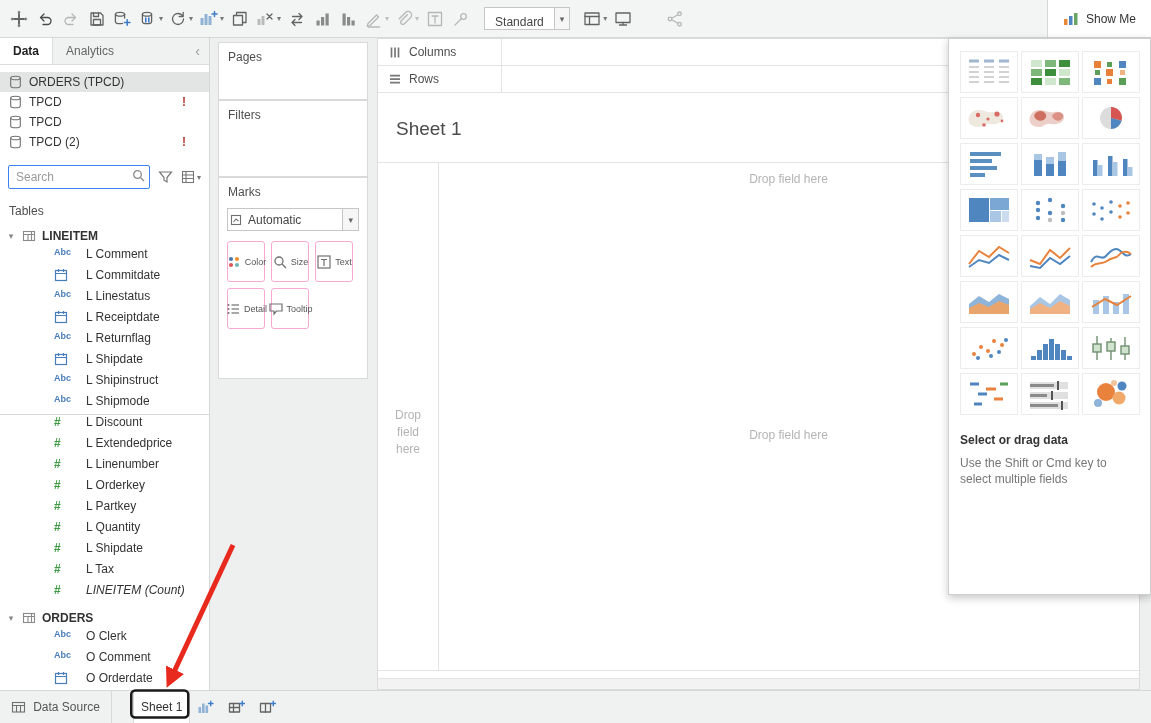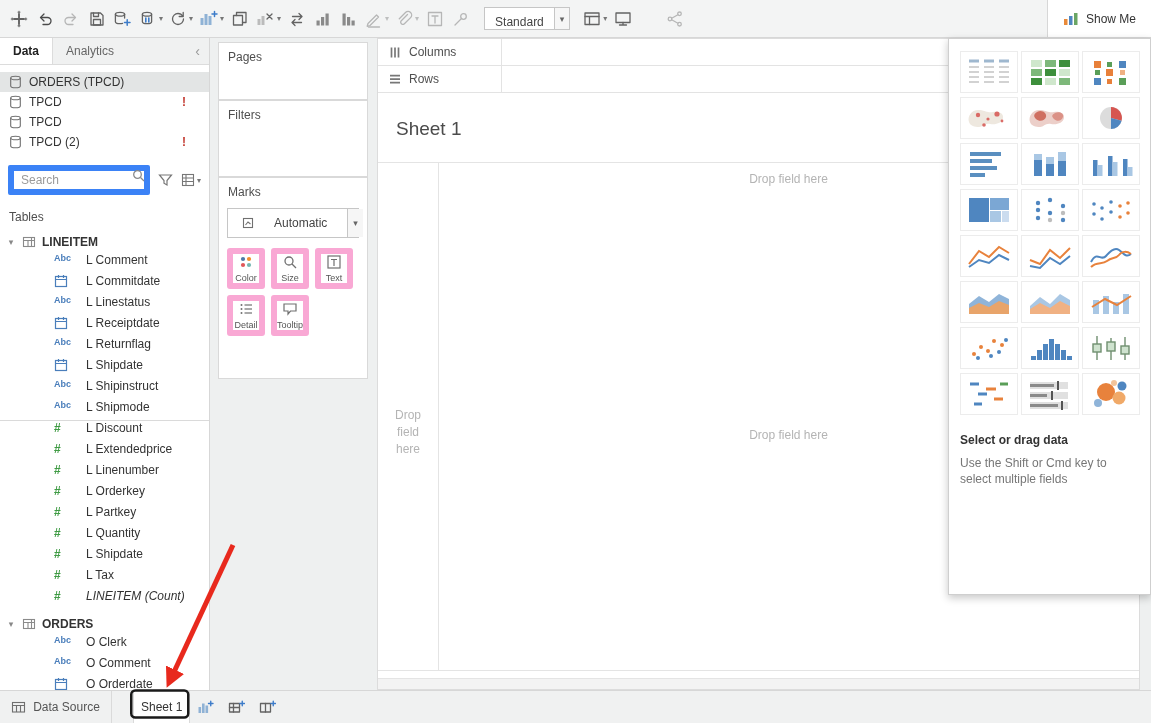--- a/index.html
+++ b/index.html
@@ -24,43 +24,43 @@
 .lp-tab{padding:0 13px;display:flex;align-items:center;color:#666}
 .lp-tab.active{background:#fff;color:#222;font-weight:bold;border-right:1px solid #dcdcdc}
 .lp-collapse{margin-left:auto;display:flex;align-items:center;padding:0 9px;color:#999;font-size:14px}
 .ds-list{padding:7px 0 4px}
 .ds-row{height:20px;display:flex;align-items:center;gap:7px;padding:0 9px}
 .ds-row.selected{background:#e3e5e5}
 .ds-label{flex:1;white-space:nowrap;overflow:hidden}
 .ds-err{color:#c43c33;font-weight:bold;padding-right:14px}
 .search-row{display:flex;align-items:center;gap:8px;padding:9px 8px 6px}
 .search-box{position:relative;flex:1}
-.search-box input{width:100%;height:30px;border:6px solid #3b82f6;border-radius:2px;padding:0 22px 0 7px;font:inherit;color:#333;outline:none}
+.search-box input{width:100%;height:24px;border:1px solid #3b82f6;border-radius:2px;padding:0 22px 0 7px;font:inherit;color:#333;outline:none}
 .search-box input::placeholder{color:#9a9a9a}
 .search-ic{position:absolute;right:5px;top:4px}
 .tables-label{padding:9px 9px 4px;color:#4e4e4e}
 .tbl-header{display:flex;align-items:center;gap:6px;padding:4px 6px;font-weight:bold;color:#333;margin-top:3px}
 .tbl-caret{color:#888;font-size:9px;width:10px;text-align:center}
 .field-row{height:21px;display:flex;align-items:flex-start;gap:8px;padding-left:54px}
 .field-row.divider{border-bottom:1px solid #dadada}
 .field-row.italic .f-label{font-style:italic}
 .f-ic{width:24px;display:flex;align-items:center}
 .fi-abc{color:#4a7ebb;font-size:9px;font-weight:bold}
 .fi-num{color:#3f9b44;font-size:12px;font-weight:bold}
 
 .cards-col{position:absolute;left:218px;top:42px;width:150px}
 .card{background:#fff;border:1px solid #d9d9d9;}
 .card-label{padding:7px 9px;color:#4e4e4e}
 .card.pages{height:58px}
 .card.filters{height:77px}
 .card.marks{height:202px}
-.auto-select{margin:2px 8px 8px;height:30px;border:1px solid #c6c6c6;display:flex;align-items:center;gap:20px;padding-left:14px;color:#444}
+.auto-select{margin:2px 8px 8px;height:23px;border:1px solid #c6c6c6;display:flex;align-items:center;gap:6px;padding-left:2px;color:#444}
 .as-caret{margin-left:auto;height:100%;border-left:1px solid #c6c6c6;background:#f6f6f6;display:flex;align-items:center;padding:0 5px;font-size:9px;color:#666}
 .marks-grid{display:flex;flex-wrap:wrap;gap:6px;padding:2px 8px}
-.mark-btn{width:38px;height:41px;border:6px solid #f9a8d4;border-radius:3px;display:flex;flex-direction:column;align-items:center;justify-content:center;gap:3px;background:#fff}
+.mark-btn{width:38px;height:41px;border:1px solid #f9a8d4;border-radius:3px;display:flex;flex-direction:row;align-items:center;justify-content:center;gap:3px;background:#fff}
 .mb-label{font-size:9px;color:#555}
 
 .main-area{position:absolute;left:377px;top:38px;width:763px;bottom:33px;background:#fff;border:1px solid #dcdcdc}
 .shelf{height:27px;display:flex;border-bottom:1px solid #e3e3e3}
 .shelf-head{width:124px;display:flex;align-items:center;gap:7px;padding:0 10px;border-right:1px solid #e3e3e3;color:#4f4f4f}
 .shelf-body{flex:1}
 .sheet{position:absolute;left:0;right:0;top:55px;bottom:0}
 .sheet-title{position:absolute;left:18px;top:24px;font-size:19px;color:#4b4b4b}
 .gl{position:absolute;background:#e4e4e4}
 .gl.h1{left:0;right:0;top:68px;height:1px}

